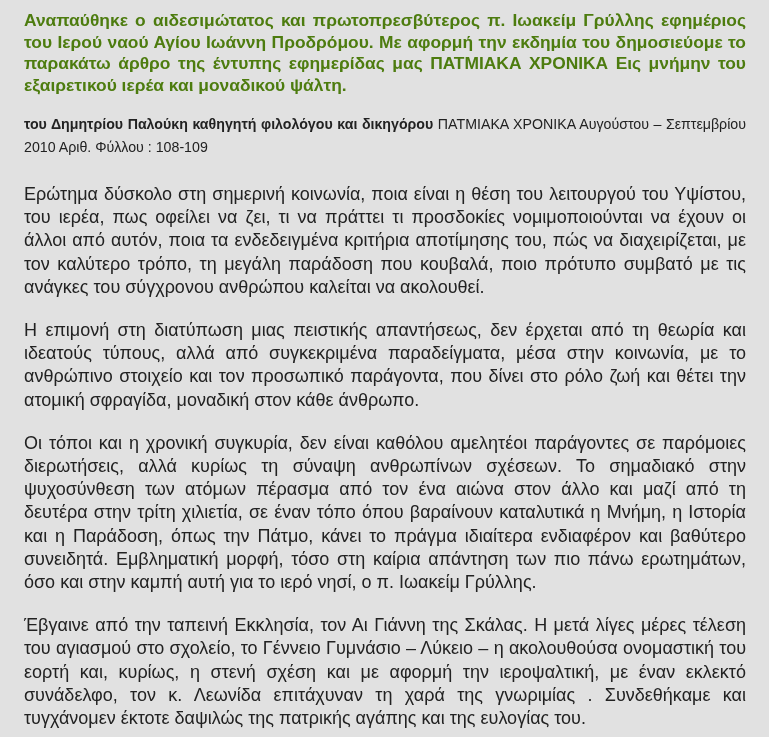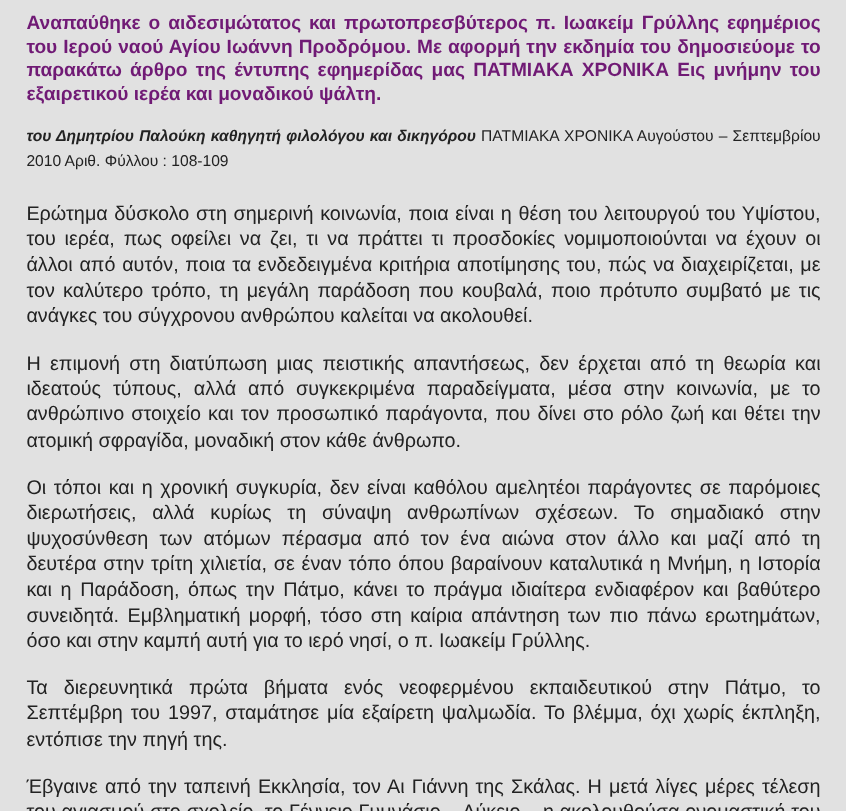--- a/index.html
+++ b/index.html
@@ -19,32 +19,31 @@
       left: 24px;
       top: 10px;
       width: 722px;
     }
     .headline {
       margin: 0 0 17px 0;
       font-size: 17.4px;
       font-weight: bold;
       line-height: 21.5px;
       text-align: justify;
-      color: #701a75;
+      color: #4d7c0f;
     }
     .byline {
       margin: 0 0 24px 0;
       font-size: 14.2px;
       line-height: 23px;
       text-align: justify;
       color: #222;
     }
     .byline .author {
       font-weight: bold;
-      font-style: italic;
     }
     .para {
       margin: 0 0 20px 0;
       font-size: 18px;
       line-height: 23.2px;
       text-align: justify;
       color: #222;
     }
   </style>
 </head>
@@ -53,15 +52,14 @@
 <div class="article">
   <p class="headline"> Αναπαύθηκε ο αιδεσιμώτατος και πρωτοπρεσβύτερος π. Ιωακείμ Γρύλλης εφημέριος του Ιερού ναού Αγίου Ιωάννη Προδρόμου. Με αφορμή την εκδημία του δημοσιεύομε το παρακάτω άρθρο της έντυπης εφημερίδας μας ΠΑΤΜΙΑΚΑ ΧΡΟΝΙΚΑ Εις μνήμην του εξαιρετικού ιερέα και μοναδικού ψάλτη.</p>
 
   <p class="byline">
     <span class="author">του Δημητρίου Παλούκη καθηγητή φιλολόγου και δικηγόρου</span><span class="source"> ΠΑΤΜΙΑΚΑ ΧΡΟΝΙΚΑ Αυγούστου – Σεπτεμβρίου 2010 Αριθ. Φύλλου : 108-109</span>
   </p>
 
   <p class="para">Ερώτημα δύσκολο στη σημερινή κοινωνία, ποια είναι η θέση του λειτουργού του Υψίστου, του ιερέα, πως οφείλει να ζει, τι να πράττει τι προσδοκίες νομιμοποιούνται να έχουν οι άλλοι από αυτόν, ποια τα ενδεδειγμένα κριτήρια αποτίμησης του, πώς να διαχειρίζεται, με τον καλύτερο τρόπο, τη μεγάλη παράδοση που κουβαλά, ποιο πρότυπο συμβατό με τις ανάγκες του σύγχρονου ανθρώπου καλείται να ακολουθεί.</p>
   <p class="para">Η επιμονή στη διατύπωση μιας πειστικής  απαντήσεως, δεν έρχεται από τη θεωρία και   ιδεατούς τύπους, αλλά από συγκεκριμένα παραδείγματα, μέσα στην  κοινωνία,  με το ανθρώπινο στοιχείο  και τον προσωπικό παράγοντα, που δίνει στο ρόλο ζωή και θέτει  την ατομική σφραγίδα, μοναδική στον κάθε άνθρωπο.</p>
   <p class="para">Οι τόποι και η χρονική συγκυρία, δεν είναι καθόλου αμελητέοι    παράγοντες σε παρόμοιες διερωτήσεις, αλλά κυρίως τη σύναψη ανθρωπίνων σχέσεων. Το σημαδιακό στην ψυχοσύνθεση των ατόμων πέρασμα από τον ένα αιώνα στον άλλο και μαζί από τη δευτέρα στην τρίτη χιλιετία, σε έναν τόπο όπου βαραίνουν καταλυτικά η  Μνήμη, η Ιστορία και η Παράδοση, όπως την Πάτμο, κάνει το πράγμα ιδιαίτερα ενδιαφέρον και βαθύτερο συνειδητά.  Εμβληματική μορφή, τόσο στη καίρια απάντηση των πιο πάνω ερωτημάτων, όσο και στην καμπή αυτή για το ιερό νησί, ο π.  Ιωακείμ Γρύλλης.</p>
-  <p class="para">Τα διερευνητικά πρώτα βήματα ενός νεοφερμένου εκπαιδευτικού στην Πάτμο, το Σεπτέμβρη του 1997, σταμάτησε μία εξαίρετη ψαλμωδία. Το βλέμμα, όχι χωρίς έκπληξη, εντόπισε  την πηγή της.</p>
   <p class="para">Έβγαινε από την ταπεινή Εκκλησία, τον Αι Γιάννη της Σκάλας. Η μετά λίγες μέρες τέλεση του αγιασμού στο σχολείο, το Γέννειο  Γυμνάσιο – Λύκειο –  η ακολουθούσα ονομαστική του εορτή και, κυρίως, η στενή σχέση και με αφορμή την ιεροψαλτική, με έναν εκλεκτό συνάδελφο, τον κ.  Λεωνίδα επιτάχυναν τη χαρά της γνωριμίας . Συνδεθήκαμε και τυγχάνομεν έκτοτε  δαψιλώς  της πατρικής αγάπης και της ευλογίας του.</p>
 </div>
 
 </body></html>

